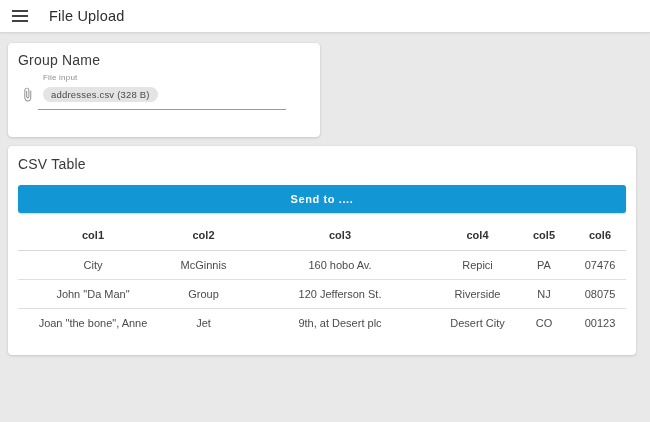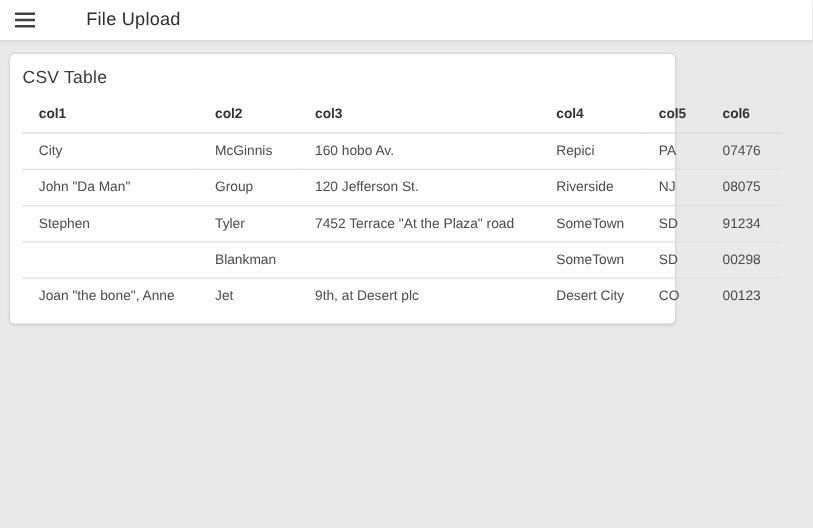--- a/index.html
+++ b/index.html
@@ -7,21 +7,21 @@
     width: 650px; height: 422px; overflow: hidden;
     font-family: "Liberation Sans", "DejaVu Sans", sans-serif;
     background: var(--page_bg, #e9e9e9);
     color: var(--text_primary, #3c3c3c);
   }
   
   .app-bar {
     height: 33px; background: var(--card_bg, #fff);
     border-bottom: 1px solid #d7d7d7;
     box-shadow: 0 1px 2px rgba(0,0,0,0.05);
-    display: flex; align-items: center; padding: 0 10px; gap: 20px;
+    display: flex; align-items: center; padding: 0 10px;
   }
   .menu-btn {
     width: 22px; height: 18px; display: flex; flex-direction: column;
     justify-content: center; gap: 3px; cursor: pointer; margin-left: 2px;
   }
   .menu-btn span { display: block; width: 16px; height: 2px; background: #424242; }
   .app-title { font-size: 14.5px; margin-left: 15px; color: #2e2e2e; letter-spacing: .2px; }
 
   main { padding: 10px 8px 0 8px; }
 
@@ -40,53 +40,68 @@
     width: 248px; border-bottom: 1px solid #9a9a9a; padding: 0 0 7px 5px;
   }
   .file-label { font-size: 8px; color: var(--label_gray, #8f8f8f); margin-bottom: 2px; letter-spacing: .2px; }
   .chip {
     display: inline-block; background: var(--chip_bg, #e4e4e4); color: #4a4a4a;
     font-size: 9.5px; line-height: 15px; padding: 0 8px; border-radius: 8px;
     letter-spacing: .2px;
   }
 
   
-  .csv-card { width: 532px; padding: 10px 10px 8px 10px; }
+  .csv-card { width: 628px; padding: 10px 10px 18px 10px; }
   .send-btn {
     display: block; width: 100%; height: 28px; margin-top: 13px;
     background: var(--primary, #1296d4); color: #fff; border: none; border-radius: 3px;
     font-family: inherit; font-size: 11px; font-weight: bold; letter-spacing: .6px;
     cursor: pointer; box-shadow: 0 1px 2px rgba(0,0,0,0.18);
   }
   table { border-collapse: collapse; width: 608px; margin-top: 8px; table-layout: fixed; }
   th, td {
-    text-align: left; padding: 0 4px 0 13px; height: 29px;
+    text-align: center; padding: 0 4px 0 13px; height: 29px;
     font-size: 11px; white-space: nowrap; overflow: hidden;
   }
   th { color: #333; font-weight: bold; border-bottom: 1px solid #d9d9d9; }
   td { color: var(--text_secondary, #4b4b4b); border-bottom: 1px solid var(--divider, #e0e0e0); }
   tbody tr:last-child td { border-bottom: none; }
 </style>
 </head>
 <body>
 
 <header class="app-bar">
   <div class="menu-btn">
     <span></span>
       <span></span>
       <span></span>
   </div>
   <div class="app-title">File Upload</div>
 </header>
 
 <main>
 
+  <section class="card group-card">
+    <h2>Group Name</h2>
+    <div class="file-row">
+      <span class="clip-icon">
+        <svg viewBox="0 0 24 24" aria-hidden="true">
+          <path d="M16.5 6v11.5c0 2.21-1.79 4-4 4s-4-1.79-4-4V5c0-1.38 1.12-2.5 2.5-2.5s2.5 1.12 2.5 2.5v10.5c0 .55-.45 1-1 1s-1-.45-1-1V6H10v9.5c0 1.38 1.12 2.5 2.5 2.5s2.5-1.12 2.5-2.5V5c0-2.21-1.79-4-4-4S7 2.79 7 5v12.5c0 3.04 2.46 5.5 5.5 5.5s5.5-2.46 5.5-5.5V6h-1.5z"></path>
+        </svg>
+      </span>
+      <div class="file-control">
+        <div class="file-label">File input</div>
+        <span class="chip">addresses.csv (328 B)</span>
+      </div>
+    </div>
+  </section>
 
   <section class="card csv-card">
     <h2>CSV Table</h2>
+    <button class="send-btn">Send to ....</button>
     <table>
       <colgroup id="cols">
           <col style="width:141px">
           <col style="width:80px">
           <col style="width:193px">
           <col style="width:82px">
           <col style="width:51px">
           <col style="width:61px">
         </colgroup>
       <thead>
@@ -110,36 +125,20 @@
           </tr>
           <tr>
             <td>John "Da Man"</td>
             <td>Group</td>
             <td>120 Jefferson St.</td>
             <td>Riverside</td>
             <td>NJ</td>
             <td>08075</td>
           </tr>
           <tr>
-            <td>Stephen</td>
-            <td>Tyler</td>
-            <td>7452 Terrace "At the Plaza" road</td>
-            <td>SomeTown</td>
-            <td>SD</td>
-            <td>91234</td>
-          </tr>
-          <tr>
-            <td></td>
-            <td>Blankman</td>
-            <td></td>
-            <td>SomeTown</td>
-            <td>SD</td>
-            <td>00298</td>
-          </tr>
-          <tr>
             <td>Joan "the bone", Anne</td>
             <td>Jet</td>
             <td>9th, at Desert plc</td>
             <td>Desert City</td>
             <td>CO</td>
             <td>00123</td>
           </tr>
         </tbody>
     </table>
   </section>

